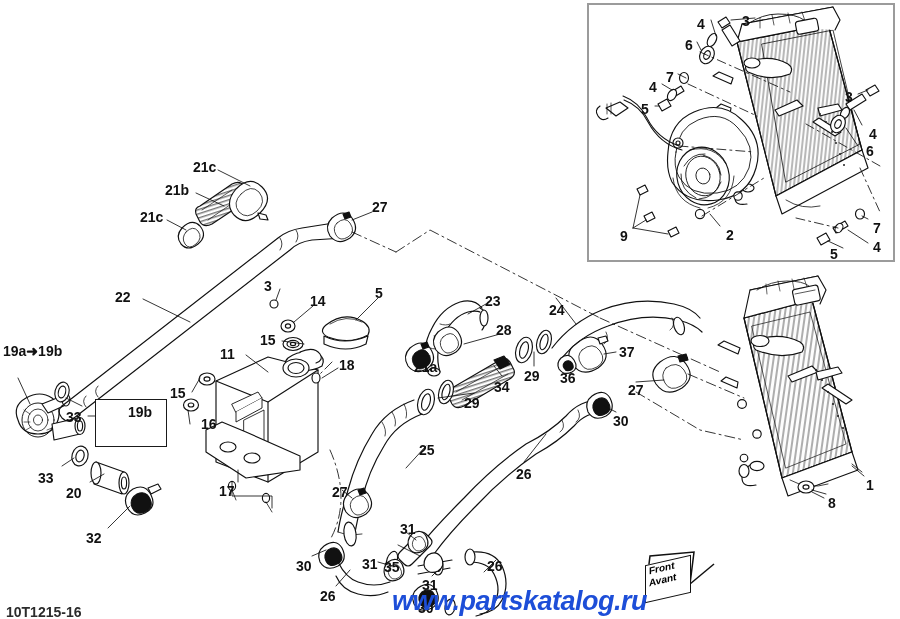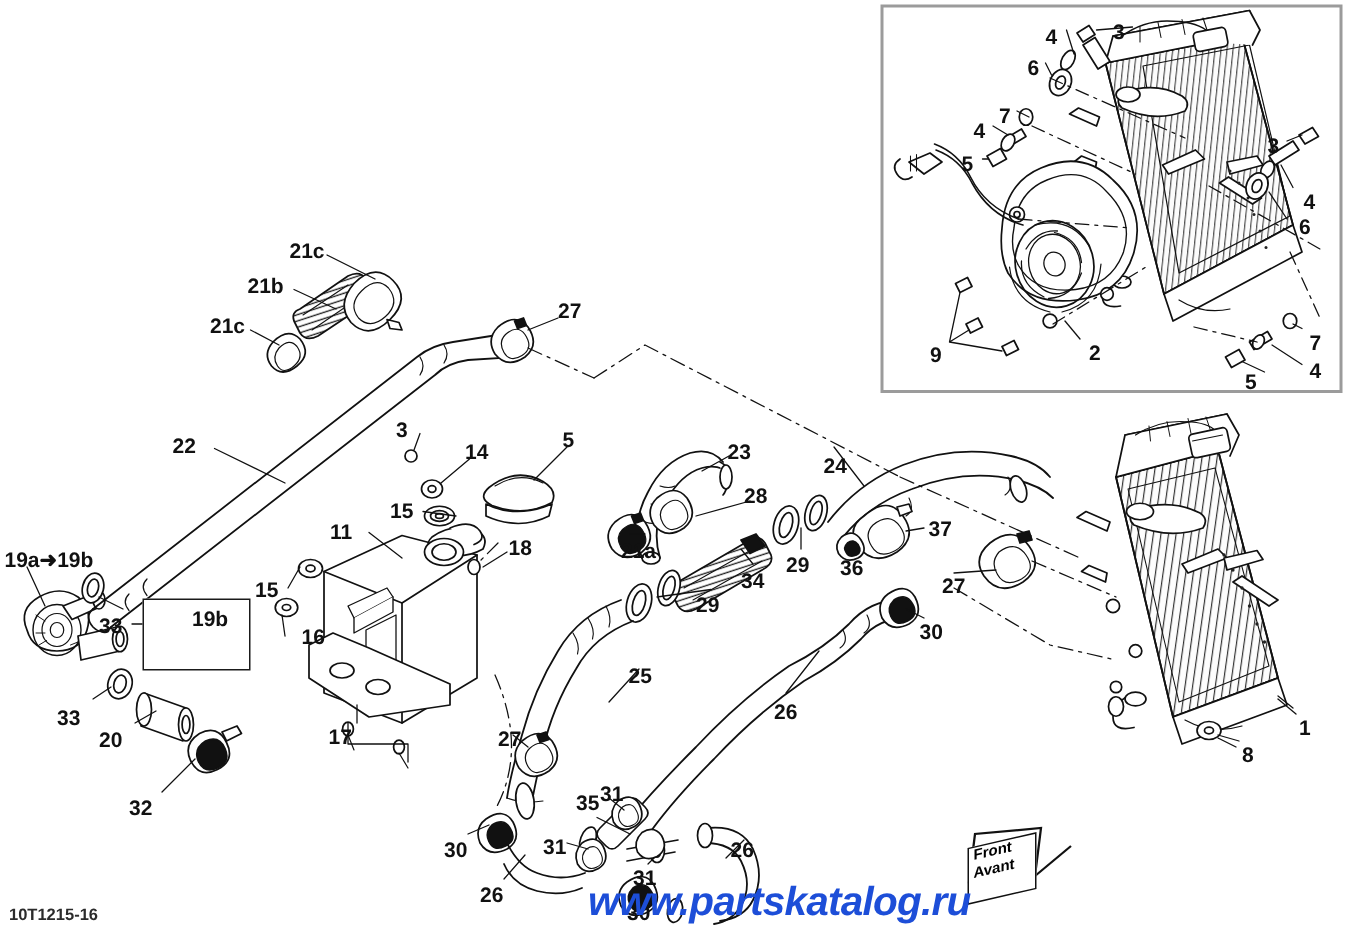--- a/index.html
+++ b/index.html
@@ -16,21 +16,21 @@
   #inset-box{position:absolute;left:587px;top:3px;width:308px;height:259px;
              border:2px solid #9b9b9b;background:transparent;box-sizing:border-box;}
 
   #detail19b{position:absolute;left:95px;top:399px;width:72px;height:48px;
              border:1.4px solid #1a1a1a;background:#fff;box-sizing:border-box;}
 
   #watermark{position:absolute;left:392px;top:586px;font-size:27px;
              font-weight:700;font-style:italic;color:#1d4ed8;
              font-family:"Liberation Sans",sans-serif;letter-spacing:-0.5px;}
 
-  #figcode{position:absolute;left:6px;top:604px;font-size:11px;
+  #figcode{position:absolute;left:6px;top:604px;font-size:14px;
            font-weight:700;color:#2b2b2b;font-family:"Liberation Sans",sans-serif;}
 
   #front-avant{position:absolute;left:645px;top:560px;width:46px;height:38px;
                transform:skewY(-13deg);border:1.6px solid #111;background:#fff;
                box-sizing:border-box;}
   #front-avant span{display:block;font-size:10px;font-weight:700;
                     text-align:left;padding-left:3px;line-height:1.18;
                     font-family:"Liberation Sans",sans-serif;}
   #fa-wrap{position:absolute;left:0;top:0;}
 </style>
@@ -556,21 +556,21 @@
     <span class="lbl" style="left:115px;top:290px;">22</span>
     <span class="lbl" style="left:264px;top:279px;">3</span>
     <span class="lbl" style="left:310px;top:294px;">14</span>
     <span class="lbl" style="left:375px;top:286px;">5</span>
     <span class="lbl" style="left:260px;top:333px;">15</span>
     <span class="lbl" style="left:220px;top:347px;">11</span>
     <span class="lbl" style="left:339px;top:358px;">18</span>
     <span class="lbl" style="left:170px;top:386px;">15</span>
     <span class="lbl" style="left:168px;top:417px;padding-left:33px;">16</span>
     <span class="lbl" style="left:219px;top:484px;">17</span>
-    <span class="lbl" style="left:3px;top:366px;text-align:right;">19a➜19b</span>
+    <span class="lbl" style="left:3px;top:344px;text-align:right;">19a➜19b</span>
     <span class="lbl" style="left:128px;top:405px;">19b</span>
     <span class="lbl" style="left:66px;top:410px;">33</span>
     <span class="lbl" style="left:38px;top:471px;">33</span>
     <span class="lbl" style="left:66px;top:486px;">20</span>
     <span class="lbl" style="left:86px;top:531px;">32</span>
     <span class="lbl" style="left:485px;top:294px;">23</span>
     <span class="lbl" style="left:496px;top:323px;">28</span>
     <span class="lbl" style="left:414px;top:360px;">21a</span>
     <span class="lbl" style="left:524px;top:369px;">29</span>
     <span class="lbl" style="left:494px;top:380px;">34</span>
@@ -578,21 +578,21 @@
     <span class="lbl" style="left:549px;top:303px;">24</span>
     <span class="lbl" style="left:619px;top:345px;">37</span>
     <span class="lbl" style="left:560px;top:371px;">36</span>
     <span class="lbl" style="left:628px;top:383px;">27</span>
     <span class="lbl" style="left:613px;top:414px;">30</span>
     <span class="lbl" style="left:419px;top:443px;">25</span>
     <span class="lbl" style="left:516px;top:467px;">26</span>
     <span class="lbl" style="left:332px;top:485px;">27</span>
     <span class="lbl" style="left:296px;top:559px;">30</span>
     <span class="lbl" style="left:320px;top:589px;">26</span>
-    <span class="lbl" style="left:384px;top:528px;">35</span>
+    <span class="lbl" style="left:384px;top:560px;">35</span>
     <span class="lbl" style="left:400px;top:522px;">31</span>
     <span class="lbl" style="left:362px;top:557px;">31</span>
     <span class="lbl" style="left:422px;top:578px;">31</span>
     <span class="lbl" style="left:487px;top:559px;">26</span>
     <span class="lbl" style="left:418px;top:601px;">30</span>
     <span class="lbl" style="left:866px;top:478px;">1</span>
     <span class="lbl" style="left:828px;top:496px;">8</span>
   </div>
 
   <div id="fa-wrap">

